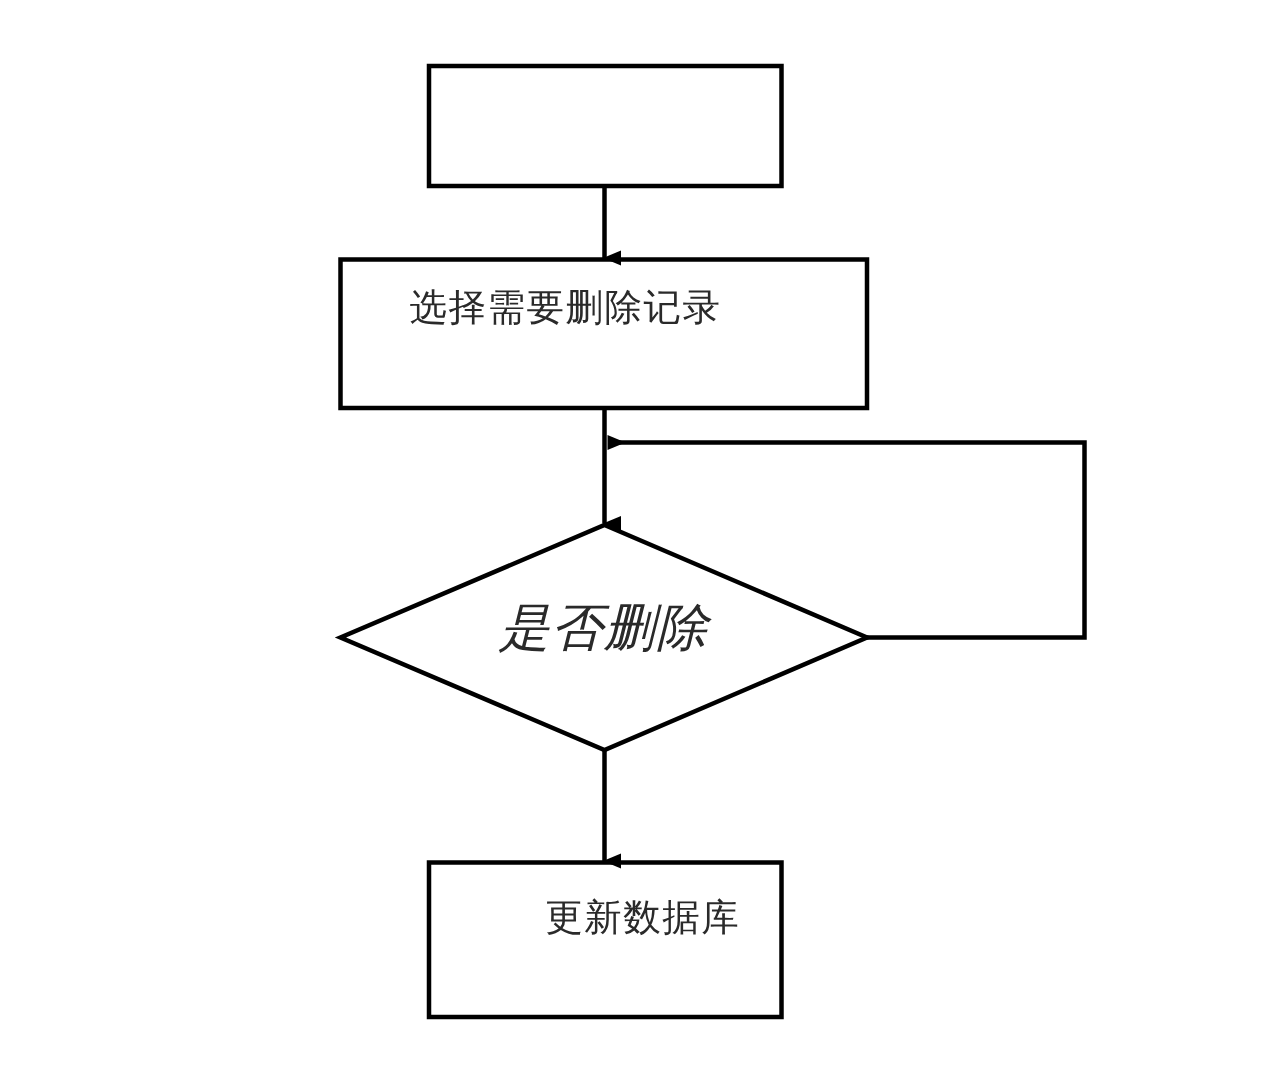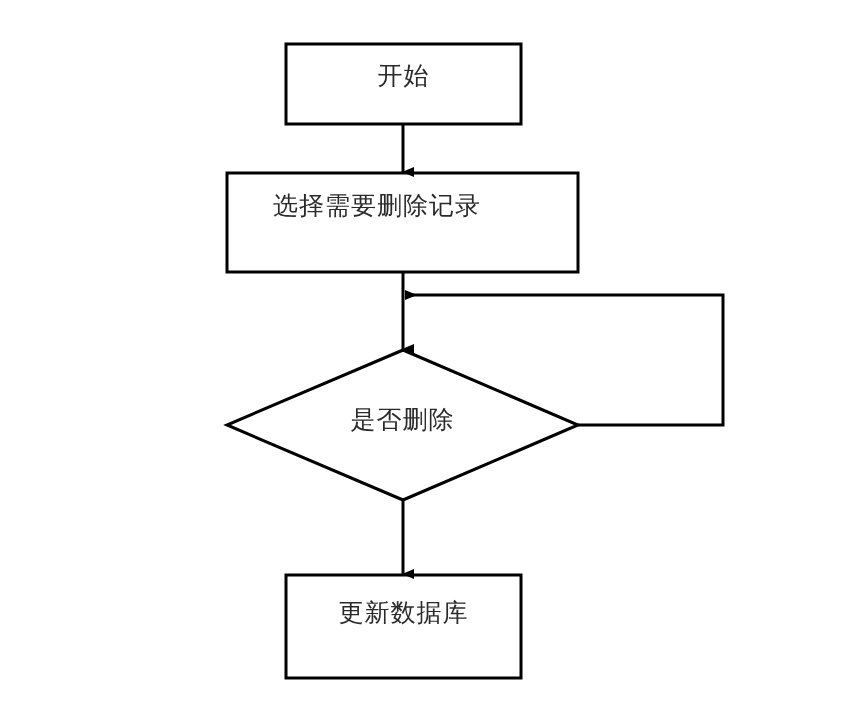--- a/index.html
+++ b/index.html
@@ -46,29 +46,31 @@
     left: 227px;
     top: 190px;
     width: 300px;
     font-size: 25px;
     line-height: 32px;
   }
   .label-decision {
     left: 227px;
     top: 404px;
     width: 351px;
-    font-size: 25px;
+    font-size: 34px;
     line-height: 32px;
+    font-style: italic;
   }
   .label-update {
     left: 286px;
     top: 597px;
     width: 235px;
     font-size: 25px;
     line-height: 32px;
+    padding-left: 25px;
   }
 </style>
 </head>
 <body>
 
 <div id="flowchart-canvas">
 
   <svg id="flow-svg" viewBox="0 0 844 710">
     <defs>
       <marker id="arrow-down" markerWidth="14" markerHeight="14" refX="6" refY="11" orient="auto" markerUnits="userSpaceOnUse">
@@ -89,21 +91,20 @@
 
     <line x1="403" y1="124" x2="403" y2="172" stroke="#000000" stroke-width="3" marker-end="url(#arrow-down)"></line>
 
     <line x1="403" y1="272" x2="403" y2="349" stroke="#000000" stroke-width="3" marker-end="url(#arrow-down)"></line>
 
     <path d="M578,425 L723,425 L723,295 L406,295" fill="none" stroke="#000000" stroke-width="3" stroke-linejoin="miter" marker-end="url(#arrow-left)"></path>
 
     <line x1="403" y1="500" x2="403" y2="574" stroke="#000000" stroke-width="3" marker-end="url(#arrow-down)"></line>
   </svg>
 
-  <div class="node-label label-start">开始</div>
 
   <div class="node-label label-select">选择需要删除记录</div>
 
   <div class="node-label label-decision">是否删除</div>
 
   <div class="node-label label-update">更新数据库</div>
 
 </div>
 
 </body></html>

